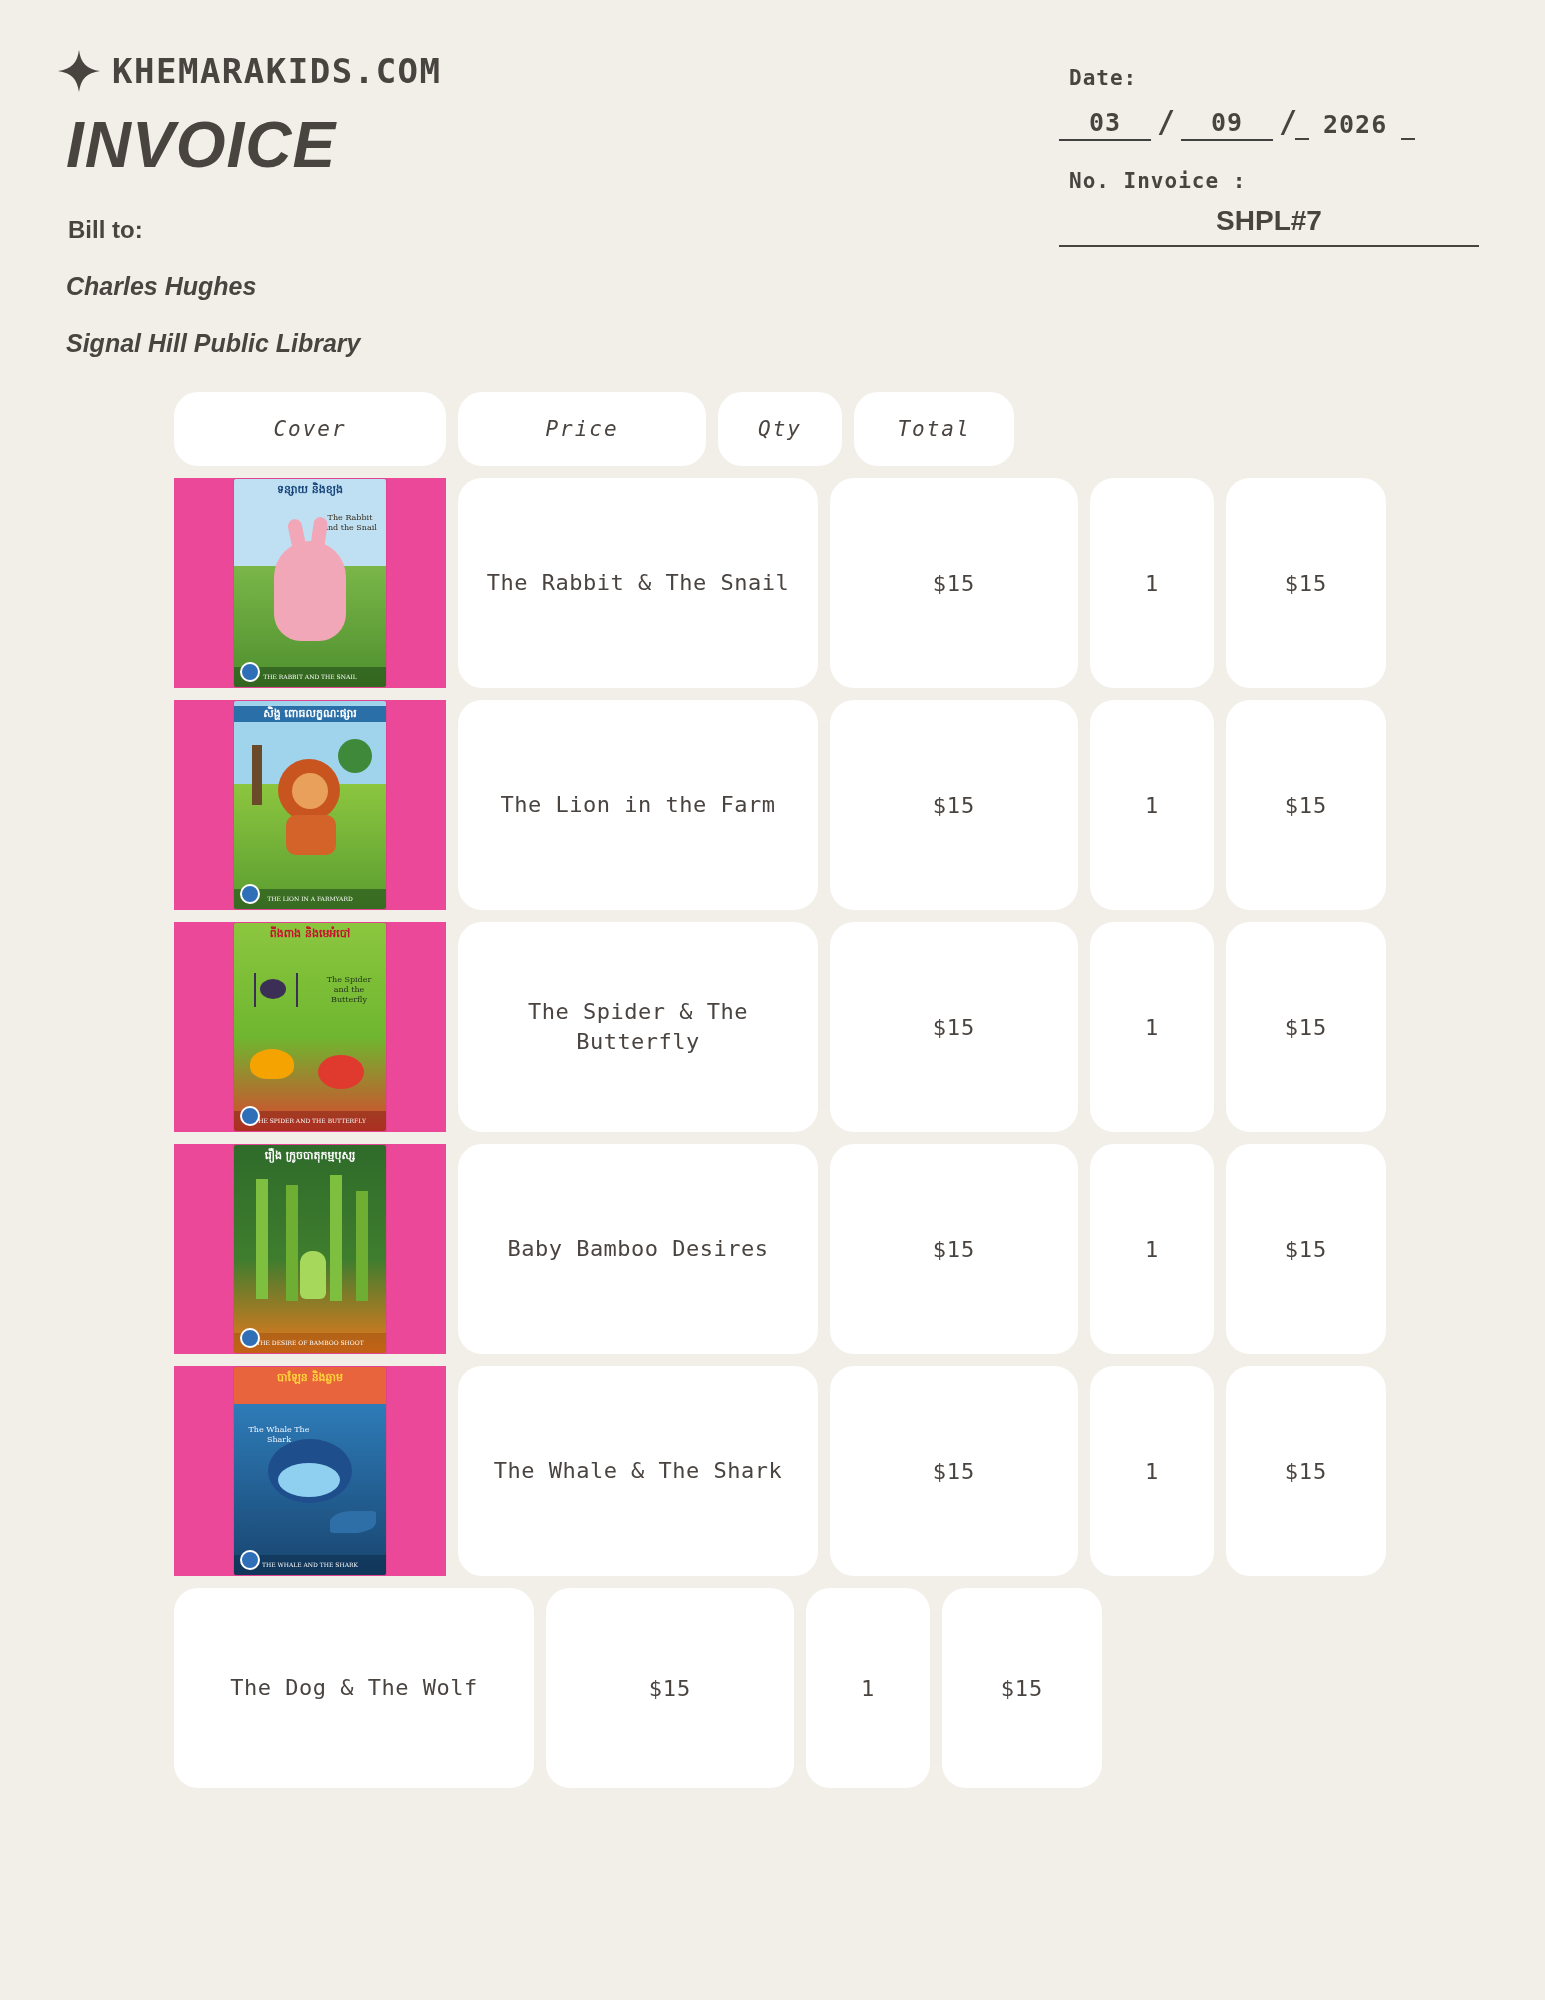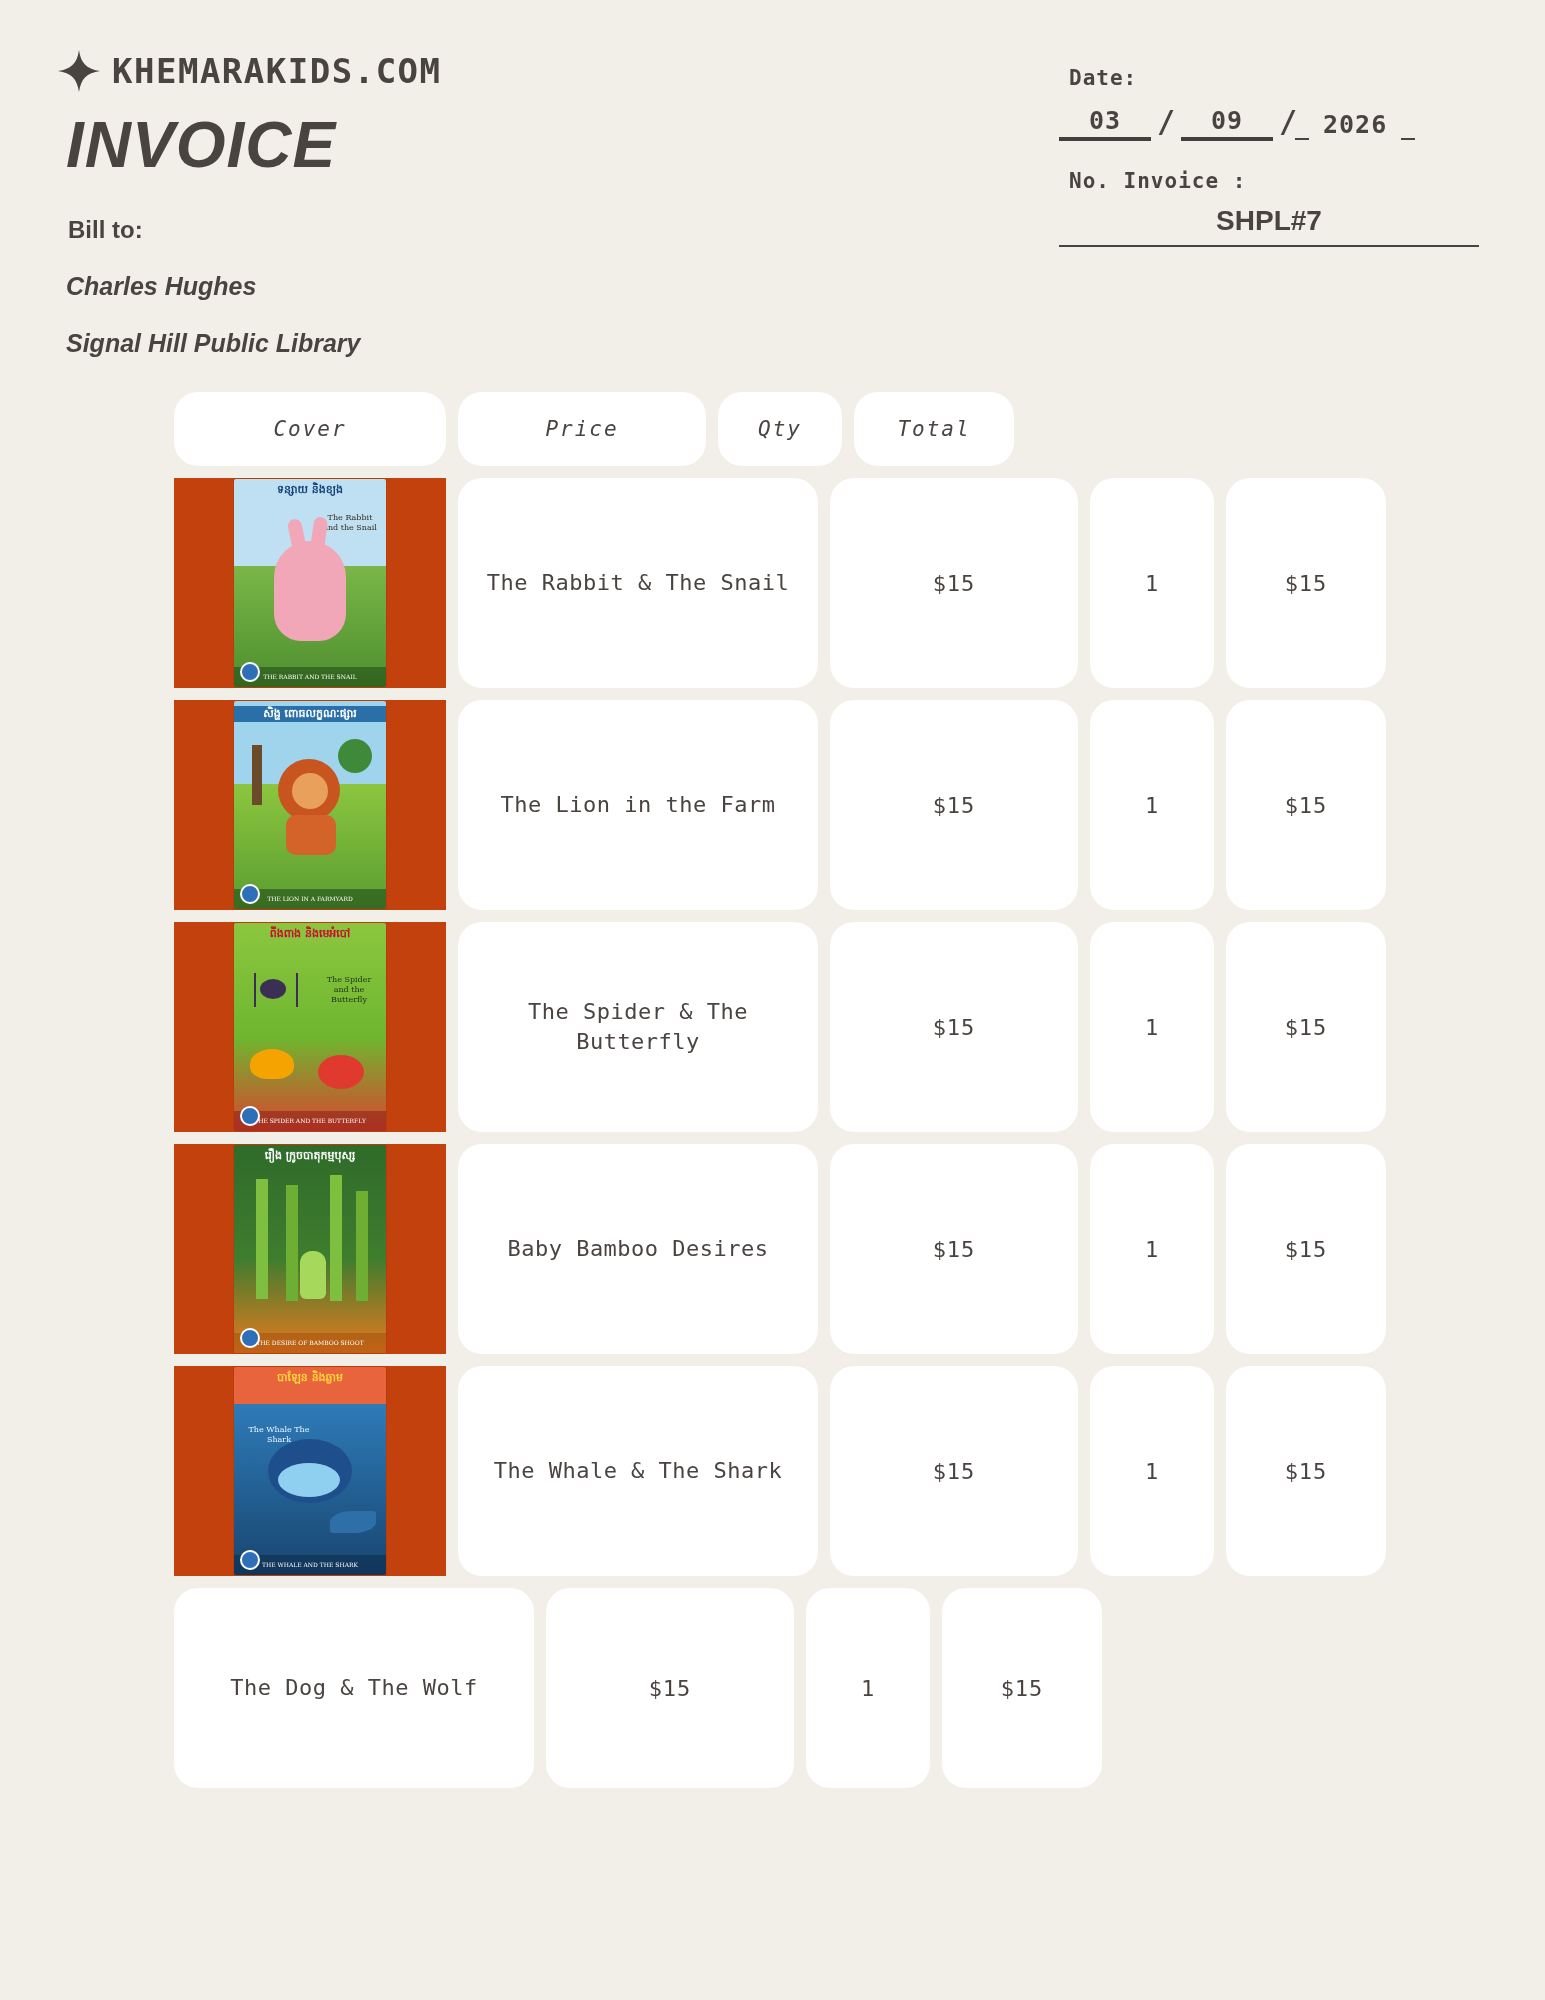--- a/index.html
+++ b/index.html
@@ -85,21 +85,21 @@
     color: #4a4441;
     margin-left: 10px;
   }
   .date-row {
     display: flex;
     align-items: flex-end;
     gap: 6px;
     margin-top: 16px;
   }
   .date-field {
-    border-bottom: 4px solid #404040;
+    border-bottom: 2px solid #404040;
     min-width: 92px;
     text-align: center;
     font-size: 25px;
     font-weight: bold;
     letter-spacing: 1px;
     padding-bottom: 2px;
   }
   .date-field.year {
     border-bottom: none;
     position: relative;
@@ -180,21 +180,21 @@
     background: transparent;
     padding: 0;
     align-items: stretch;
   }
   .cover-wrap {
     width: 272px;
     height: 210px;
     display: flex;
     align-items: center;
     justify-content: center;
-    background: #c2410c;
+    background: #ec4899;
   }
   .cover-img {
     width: 152px;
     height: 208px;
     position: relative;
     overflow: hidden;
     border-radius: 2px;
     box-shadow: 0 0 0 1px rgba(0,0,0,0.05);
   }
   .cover-img .kh {

